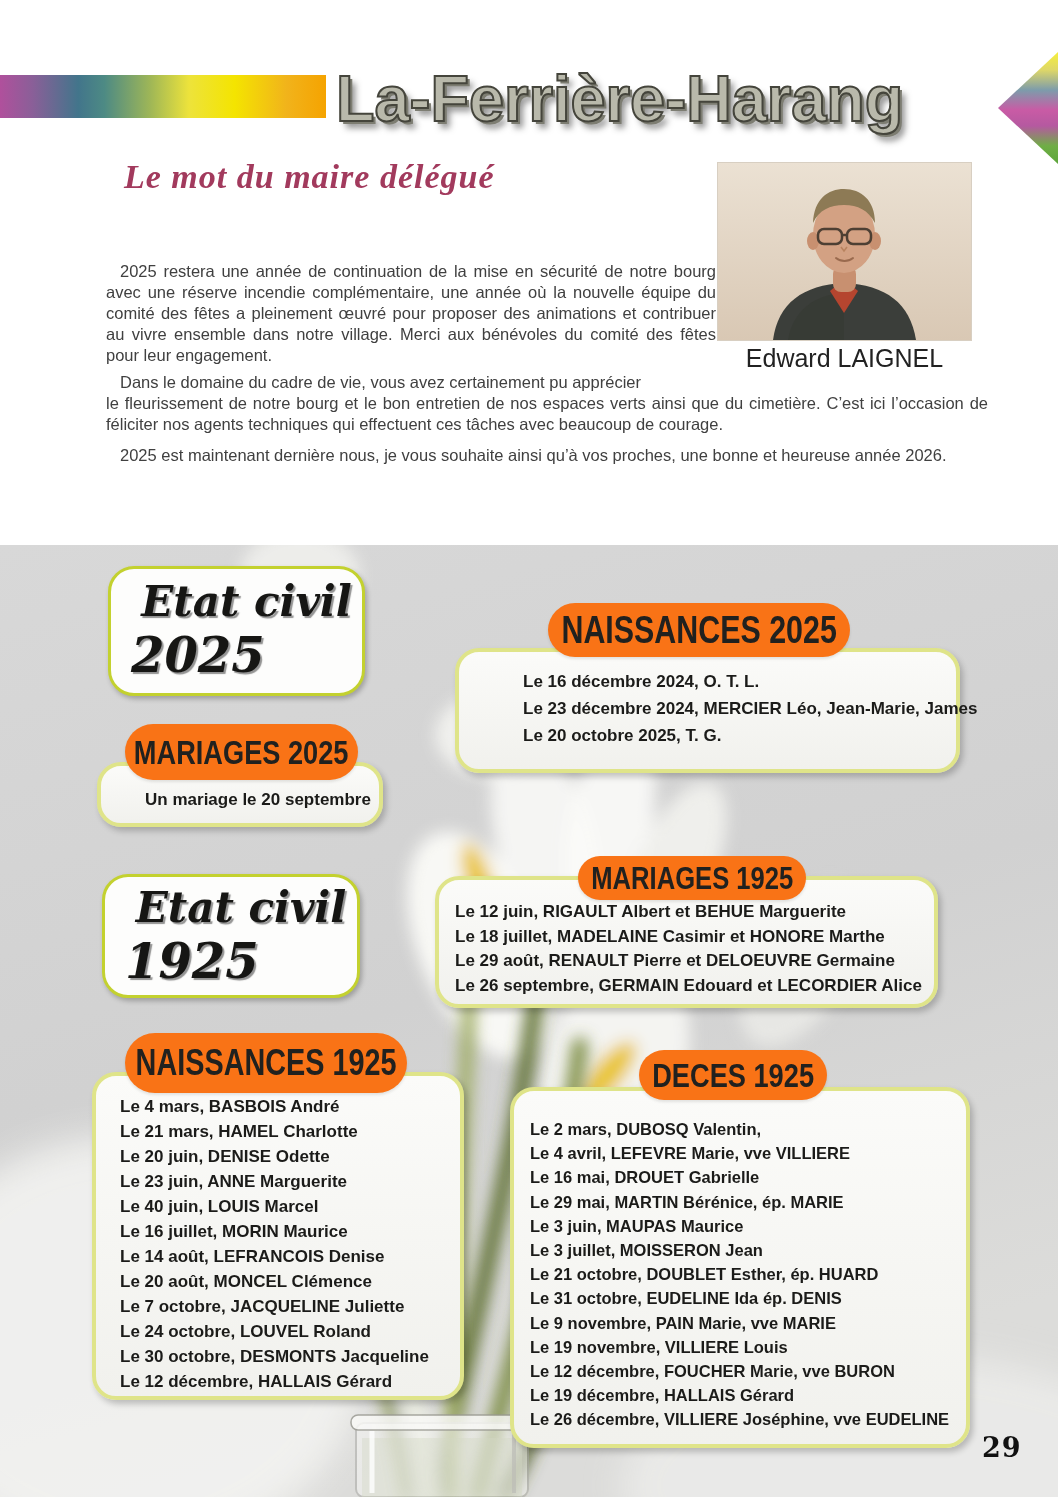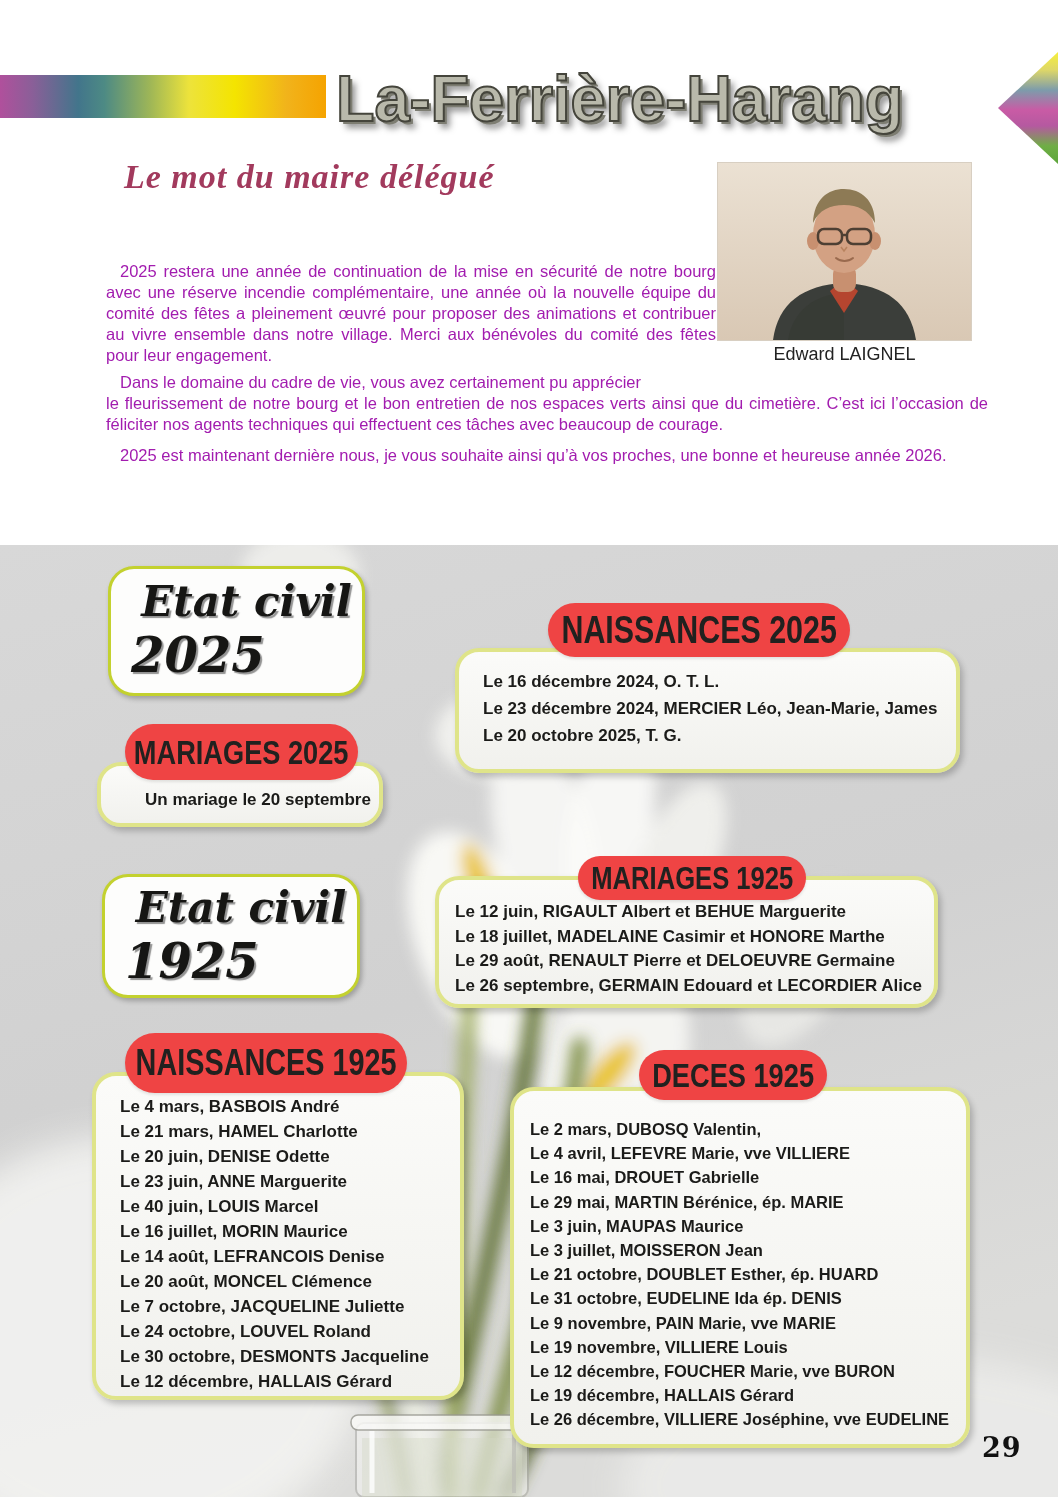--- a/index.html
+++ b/index.html
@@ -16,52 +16,52 @@
   .diamond{position:absolute;left:998px;top:52px;width:60px;height:112px;
     clip-path:polygon(0% 50%,100% 0%,100% 100%);
     background:linear-gradient(180deg,#f6ef3c 0%,#ded768 16%,#7d9cab 34%,#c95ba5 52%,
       #b559a0 66%,#6fae45 84%,#5da53c 100%);}
 
   
   .maire-heading{position:absolute;left:92px;top:158px;font-family:Liberation Serif, serif;
     font-style:italic;font-weight:bold;font-size:34px;color:#a23a5d;letter-spacing:1px;margin-left:32px;}
   .photo{position:absolute;left:718px;top:163px;width:253px;height:177px;box-shadow:0 0 0 1px #d8cfc2;}
   .photo-caption{position:absolute;left:718px;top:344px;width:253px;text-align:center;
-    font-size:18px;color:#222;}
-  .para{position:absolute;text-align:justify;font-size:16.5px;line-height:21px;color:#a21caf;}
+    font-size:25px;color:#222;}
+  .para{position:absolute;text-align:justify;font-size:16.5px;line-height:21px;color:#404040;}
   .para1{left:106px;top:261px;width:610px;}
   .para2{left:106px;top:372px;width:882px;}
   .para3{left:106px;top:445px;width:882px;}
   .indent{text-indent:14px;display:block;}
   .noindent{display:block;}
 
   
   .flower-bg{position:absolute;left:0;top:545px;width:1058px;height:952px;z-index:1;}
 
   
   .cbox{position:absolute;background:linear-gradient(180deg,#fbfbf9,#f1f1ed);
     border:4px solid #dfe489;border-radius:24px;box-shadow:3px 4px 6px rgba(0,0,0,.22);z-index:3;}
   .ebox{position:absolute;background:#fdfdfc;border:3px solid #c3d12f;border-radius:26px;
     box-shadow:2px 3px 5px rgba(0,0,0,.25);z-index:3;}
-  .pill{position:absolute;background:#ef4444;border-radius:32px;display:flex;align-items:center;
+  .pill{position:absolute;background:#f97316;border-radius:32px;display:flex;align-items:center;
     justify-content:center;z-index:4;box-shadow:0 2px 3px rgba(0,0,0,.10);text-align:right;}
   .pill-text{font-weight:bold;color:#21211f;white-space:nowrap;display:inline-block;
     transform:scaleX(0.8);letter-spacing:0;}
   .script-title{font-family:"DejaVu Serif",serif;font-style:italic;font-weight:bold;
     color:#161614;text-shadow:2px 2px 1px rgba(60,60,60,.55);line-height:1.18;}
 
   .box-etat2025{left:108px;top:566px;width:257px;height:130px;padding:8px 0 0 20px;box-sizing:border-box;}
   .box-etat1925{left:102px;top:874px;width:258px;height:124px;padding:6px 0 0 20px;box-sizing:border-box;}
   .etat-l1{font-size:42px;display:block;text-align:center;}
   .etat-l2{font-size:48px;display:block;}
 
   .pill-n2025{left:548px;top:603px;width:302px;height:54px;}
   .pill-n2025 .pill-text{font-size:38px;}
   .box-n2025{left:455px;top:648px;width:497px;height:117px;}
-  .list-n2025{padding:16px 0 0 24px;font-size:17px;font-weight:bold;line-height:27px;}
+  .list-n2025{padding:16px 0 0 24px;font-size:17px;font-weight:bold;line-height:27px;margin-left:40px;}
 
   .pill-m2025{left:125px;top:724px;width:233px;height:56px;}
   .pill-m2025 .pill-text{font-size:34px;}
   .box-note{left:97px;top:762px;width:278px;height:57px;}
   .note-text{display:block;text-align:center;padding-top:24px;font-size:17px;font-weight:bold;padding-left:36px;}
 
   .pill-m1925{left:578px;top:856px;width:228px;height:44px;}
   .pill-m1925 .pill-text{font-size:32px;}
   .box-m1925{left:435px;top:876px;width:495px;height:124px;}
   .list-m1925{padding:20px 0 0 16px;font-size:17px;font-weight:bold;line-height:24.5px;}

